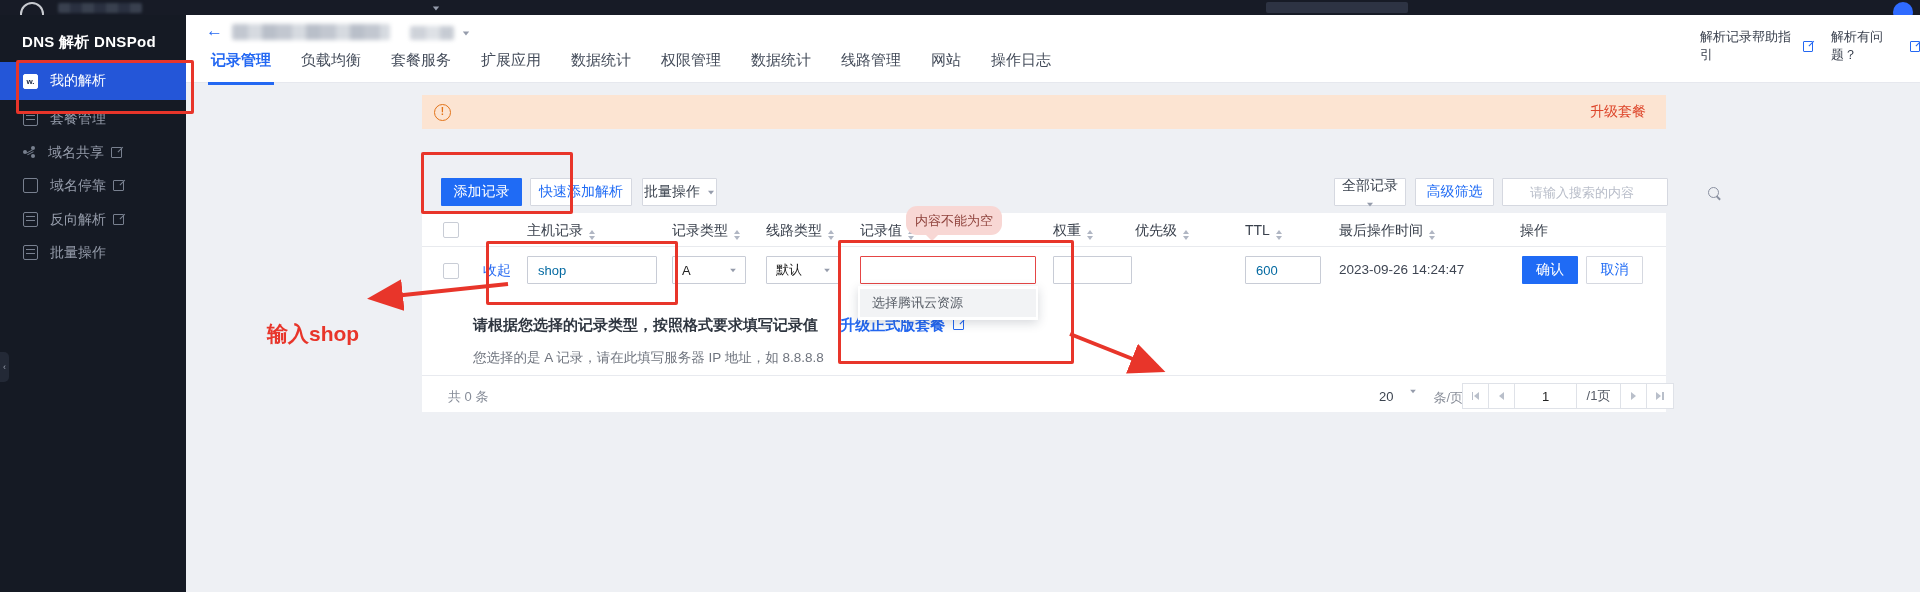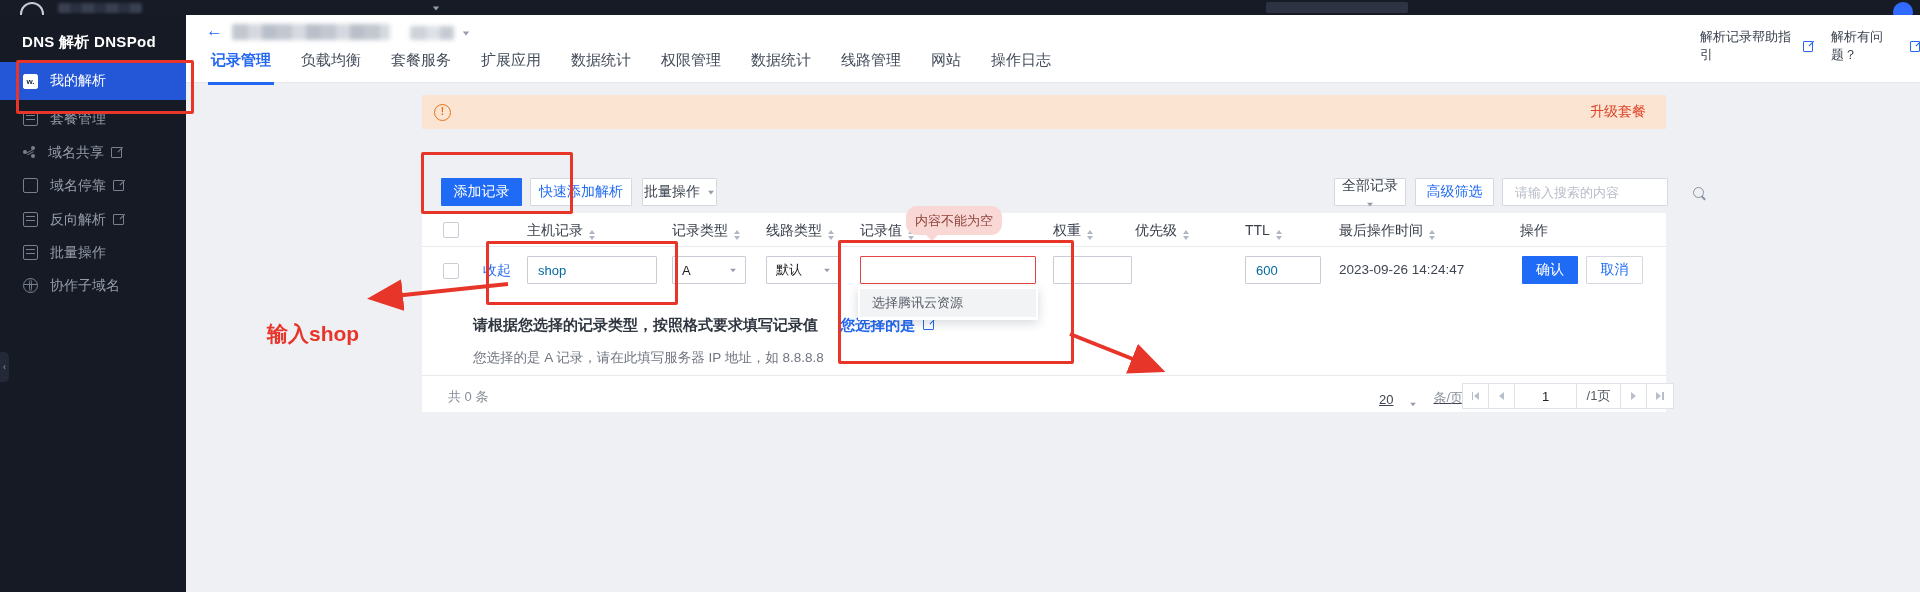--- a/index.html
+++ b/index.html
@@ -51,21 +51,21 @@
                color:#e37318;font-size:10px;font-weight:bold;text-align:center;line-height:14px;}
   .banner-text{margin-left:8px;font-size:14px;color:#c75c1e;}
   .banner-link{position:absolute;right:20px;font-size:14px;color:#dd452a;cursor:pointer;}
 
   
   .btn{position:absolute;height:28px;box-sizing:border-box;font-size:14px;display:flex;align-items:center;justify-content:center;cursor:pointer;border-radius:1px;}
   .btn.primary{background:#1f6bf5;color:#fff;}
   .btn.ghost-blue{background:#fff;border:1px solid #d5d8e0;color:#1f6bf5;}
   .btn.ghost{background:#fff;border:1px solid #d5d8e0;color:#3c4450;gap:7px;}
   .search-box{position:absolute;left:1502px;top:178px;width:166px;height:28px;box-sizing:border-box;border:1px solid #d5d8e0;background:#fff;display:flex;align-items:center;border-radius:1px;}
-  .search-box input{border:none;outline:none;flex:1;margin-left:10px;font-size:13px;color:#3c4450;font-family:inherit;background:transparent;}
+  .search-box input{border:none;outline:none;flex:1;margin-left:25px;font-size:13px;color:#3c4450;font-family:inherit;background:transparent;}
   .search-box input::placeholder{color:#b8bdc9;}
   .magnifier{width:9px;height:9px;border:1.5px solid #8a90a0;border-radius:50%;position:relative;margin-right:11px;flex:none;}
   .magnifier::after{content:"";position:absolute;width:5px;height:1.5px;background:#8a90a0;transform:rotate(45deg);left:7px;top:9px;}
 
   
   .caret{width:0;height:0;border-left:4px solid transparent;border-right:4px solid transparent;border-top:5px solid #959cab;display:inline-block;}
   .sort-ic{display:inline-flex;flex-direction:column;gap:2px;margin-left:6px;vertical-align:1px;}
   .sort-ic i{width:0;height:0;border-left:3.5px solid transparent;border-right:3.5px solid transparent;display:block;}
   .sort-ic .up{border-bottom:4px solid #b0b6c3;}
   .sort-ic .dn{border-top:4px solid #b0b6c3;}
@@ -91,21 +91,21 @@
   .dropdown{position:absolute;left:858px;top:286px;width:180px;height:34px;background:#fff;box-shadow:0 3px 10px rgba(30,40,60,.18);z-index:9;display:flex;align-items:center;}
   .dropdown-item{width:100%;height:28px;margin:0 2px;background:#f2f3f5;display:flex;align-items:center;font-size:13px;color:#555b64;cursor:pointer;}
   .dropdown-item span{margin-left:12px;}
   .help-bold{position:absolute;left:473px;top:316px;font-size:15px;font-weight:bold;color:#2f3640;}
   .help-bold .link-blue{font-weight:bold;margin-left:6px;}
   .help-sub{position:absolute;left:473px;top:349px;font-size:13.5px;color:#70757f;}
 
   
   .tfoot-line{position:absolute;left:422px;top:375px;width:1244px;height:1px;background:#e8eaef;}
   .total{position:absolute;left:448px;top:388px;font-size:13px;color:#868c98;}
-  .psize{position:absolute;left:1379px;top:389px;font-size:13px;color:#3c4450;display:flex;align-items:flex-end;gap:16px;cursor:pointer;text-decoration:underline;}
+  .psize{position:absolute;left:1379px;top:389px;font-size:13px;color:#3c4450;display:flex;align-items:flex-start;gap:16px;cursor:pointer;}
   .psize .unit{color:#8a8f9a;}
   .pager{position:absolute;left:1462px;top:383px;height:26px;display:flex;border:1px solid #dfe2e8;background:#fff;box-sizing:border-box;}
   .pcell{display:flex;align-items:center;justify-content:center;border-right:1px solid #dfe2e8;cursor:pointer;box-sizing:border-box;}
   .pcell:last-child{border-right:none;}
   .tri-l{width:0;height:0;border-top:4px solid transparent;border-bottom:4px solid transparent;border-right:5px solid #b9bfca;}
   .tri-r{width:0;height:0;border-top:4px solid transparent;border-bottom:4px solid transparent;border-left:5px solid #b9bfca;}
   .pbar{width:1.5px;height:8px;background:#b9bfca;}
   .page-input{width:100%;border:none;outline:none;text-align:center;font-size:13px;color:#222;font-family:inherit;}
   .ptotal{font-size:13px;color:#555b66;}
 
@@ -149,24 +149,20 @@
       <span class="ext sb-ext" style="color:#78808f"></span>
     </div>
     <div class="sb-item" style="top:188px;">
       <span class="s-icon lines"></span>
       <span class="lbl">反向解析</span>
       <span class="ext sb-ext" style="color:#78808f"></span>
     </div>
     <div class="sb-item" style="top:221px;">
       <span class="s-icon lines"></span>
       <span class="lbl">批量操作</span>
-    </div>
-    <div class="sb-item" style="top:254px;">
-      <span class="s-icon globe"></span>
-      <span class="lbl">协作子域名</span>
     </div>
   </div>
   <div class="collapse-tab">‹</div>
 
   <div class="hstrip"></div>
   <span class="back-arrow">←</span>
   <div class="abs mosaic" style="left:232px;top:24px;width:158px;height:16px;"></div>
   <div class="abs mosaic" style="left:410px;top:26px;width:44px;height:14px;opacity:.8;"></div>
   <span class="caret bc-caret" style="transform:scale(.8)"></span>
 
@@ -279,21 +275,21 @@
   <div class="btn ghost-blue row-btn" style="left:1586px;width:57px;">取消</div>
 
   <div class="dropdown">
     <div class="dropdown-item">
       <span>选择腾讯云资源</span>
     </div>
   </div>
 
   <div class="help-bold">
     <span>请根据您选择的记录类型，按照格式要求填写记录值</span>
-    <span class="link-blue">您选择的是</span>
+    <span class="link-blue">升级正式版套餐</span>
     <span class="ext" style="margin-left:4px;"></span>
   </div>
   <div class="help-sub">您选择的是 A 记录，请在此填写服务器 IP 地址，如 8.8.8.8</div>
 
   <div class="tfoot-line"></div>
   <span class="total">共 0 条</span>
   <div class="psize">
     <span>20</span>
     <span class="caret" style="transform:scale(.7)"></span>
     <span class="unit">条/页</span>

